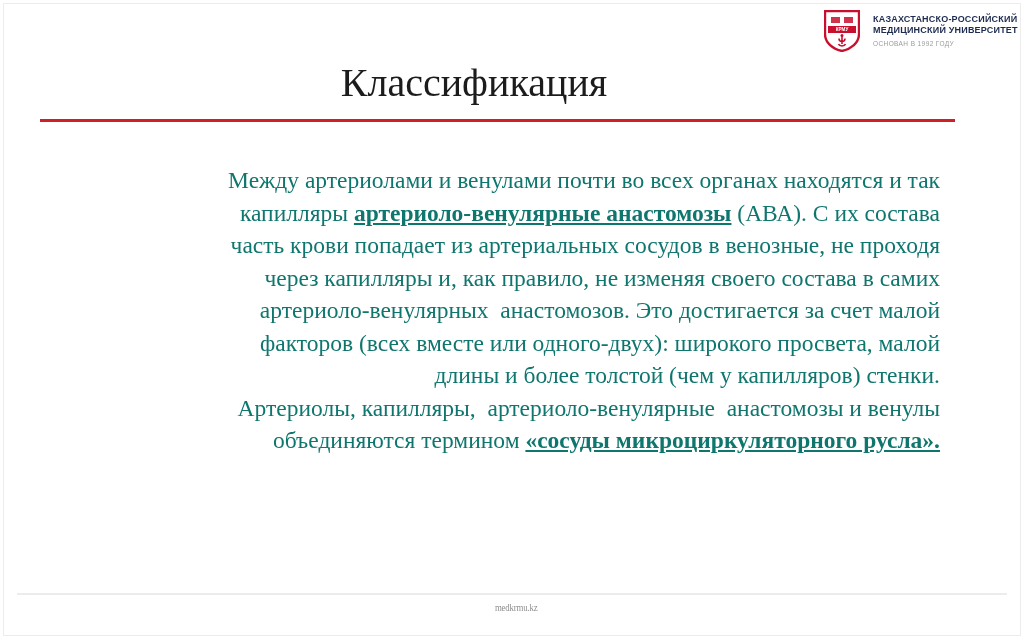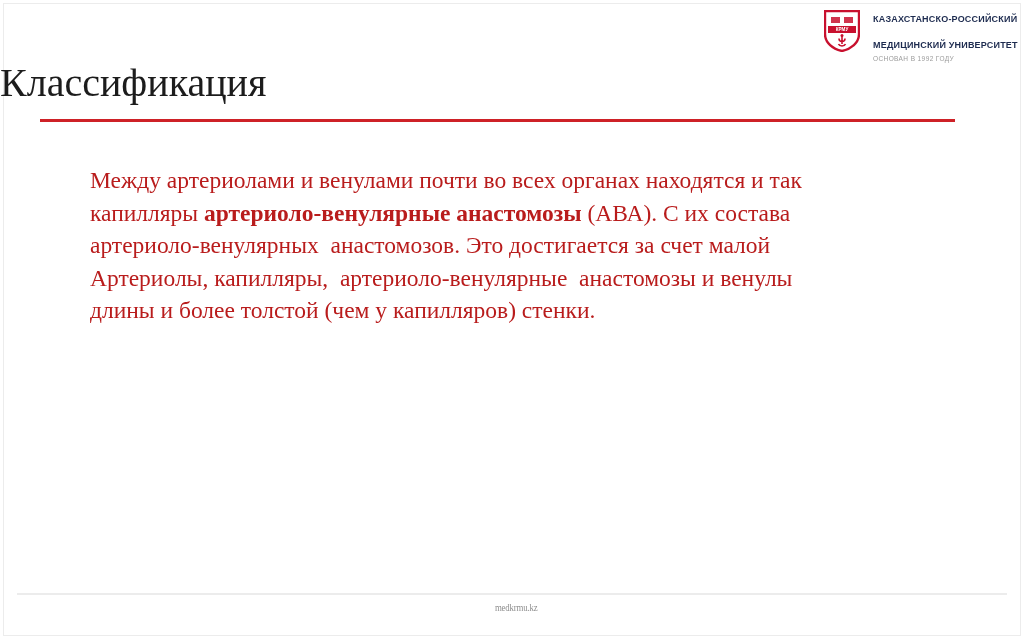--- a/index.html
+++ b/index.html
@@ -17,47 +17,46 @@
   .logo {
     position: absolute; top: 9px; left: 824px; width: 186px; height: 44px;
     display: flex; align-items: center; gap: 13px;
   }
   .logo-shield { width: 36px; height: 42px; flex: 0 0 auto; }
   .logo-textwrap { display: flex; flex-direction: column; }
   .logo-name {
     font-family: "Liberation Sans", sans-serif; font-weight: bold;
     font-size: 9px; line-height: 11px; color: #1d2b4f; letter-spacing: 0.2px;
     white-space: nowrap;
-    margin-top: 15px;
   }
   .logo-sub {
     font-family: "Liberation Sans", sans-serif; font-size: 6.5px; line-height: 9px;
     margin-top: 3px; color: #9a9a9a; letter-spacing: 0.4px; white-space: nowrap;
   }
 
   
   .title-row {
-    position: absolute; top: 60px; left: 0; width: 948px; 
+    position: absolute; top: 60px; left: 0; width: 948px; text-align: center;
   }
   .slide-title {
     font-family: "Liberation Serif", serif; font-size: 40px; line-height: 46px;
     color: #1c1c1c; font-weight: normal;
   }
   .title-rule {
     position: absolute; top: 119px; left: 40px; width: 915px; height: 3px;
     background: #ce2127;
   }
 
   
   .body-text {
     position: absolute; top: 164px; left: 90px; width: 850px;
-    font-size: 23.5px; line-height: 32.5px; color: #b91c1c;
+    font-size: 23.5px; line-height: 32.5px; color: #0f766e; text-align: right;
   }
   .body-text .line { white-space: pre; }
-  .body-text .seg-bold { font-weight: bold; }
+  .body-text .seg-bold { font-weight: bold; text-decoration: underline; }
 
   
   .footer-rule {
     position: absolute; left: 17px; right: 17px; top: 593px; height: 2px;
     background: #ececec;
   }
   .footer-url {
     position: absolute; left: 0; top: 602px; width: 100%;
     text-align: center;
     font-family: Liberation Serif, serif; font-size: 10px; color: #8e8e8e;
@@ -91,21 +90,25 @@
   </div>
 
   <div class="title-row">
     <span class="slide-title">Классификация</span>
   </div>
   <div class="title-rule"></div>
 
   <div class="body-text">
       <div class="line"><span>Между артериолами и венулами почти во всех органах находятся и так</span></div>
       <div class="line"><span>капилляры </span><span class="seg-bold">артериоло-венулярные анастомозы</span><span> (АВА). С их состава</span></div>
+      <div class="line"><span>часть крови попадает из артериальных сосудов в венозные, не проходя</span></div>
+      <div class="line"><span>через капилляры и, как правило, не изменяя своего состава в самих</span></div>
       <div class="line"><span>артериоло-венулярных  анастомозов. Это достигается за счет малой</span></div>
+      <div class="line"><span>факторов (всех вместе или одного-двух): широкого просвета, малой</span></div>
+      <div class="line"><span>длины и более толстой (чем у капилляров) стенки.</span></div>
       <div class="line"><span>Артериолы, капилляры,  артериоло-венулярные  анастомозы и венулы</span></div>
-      <div class="line"><span>длины и более толстой (чем у капилляров) стенки.</span></div>
+      <div class="line"><span>объединяются термином </span><span class="seg-bold">«сосуды микроциркуляторного русла».</span></div>
     </div>
 
   <div class="footer-rule"></div>
   <div class="footer-url"><span>medkrmu.kz</span></div>
 
 </div>
 
 </body></html>

